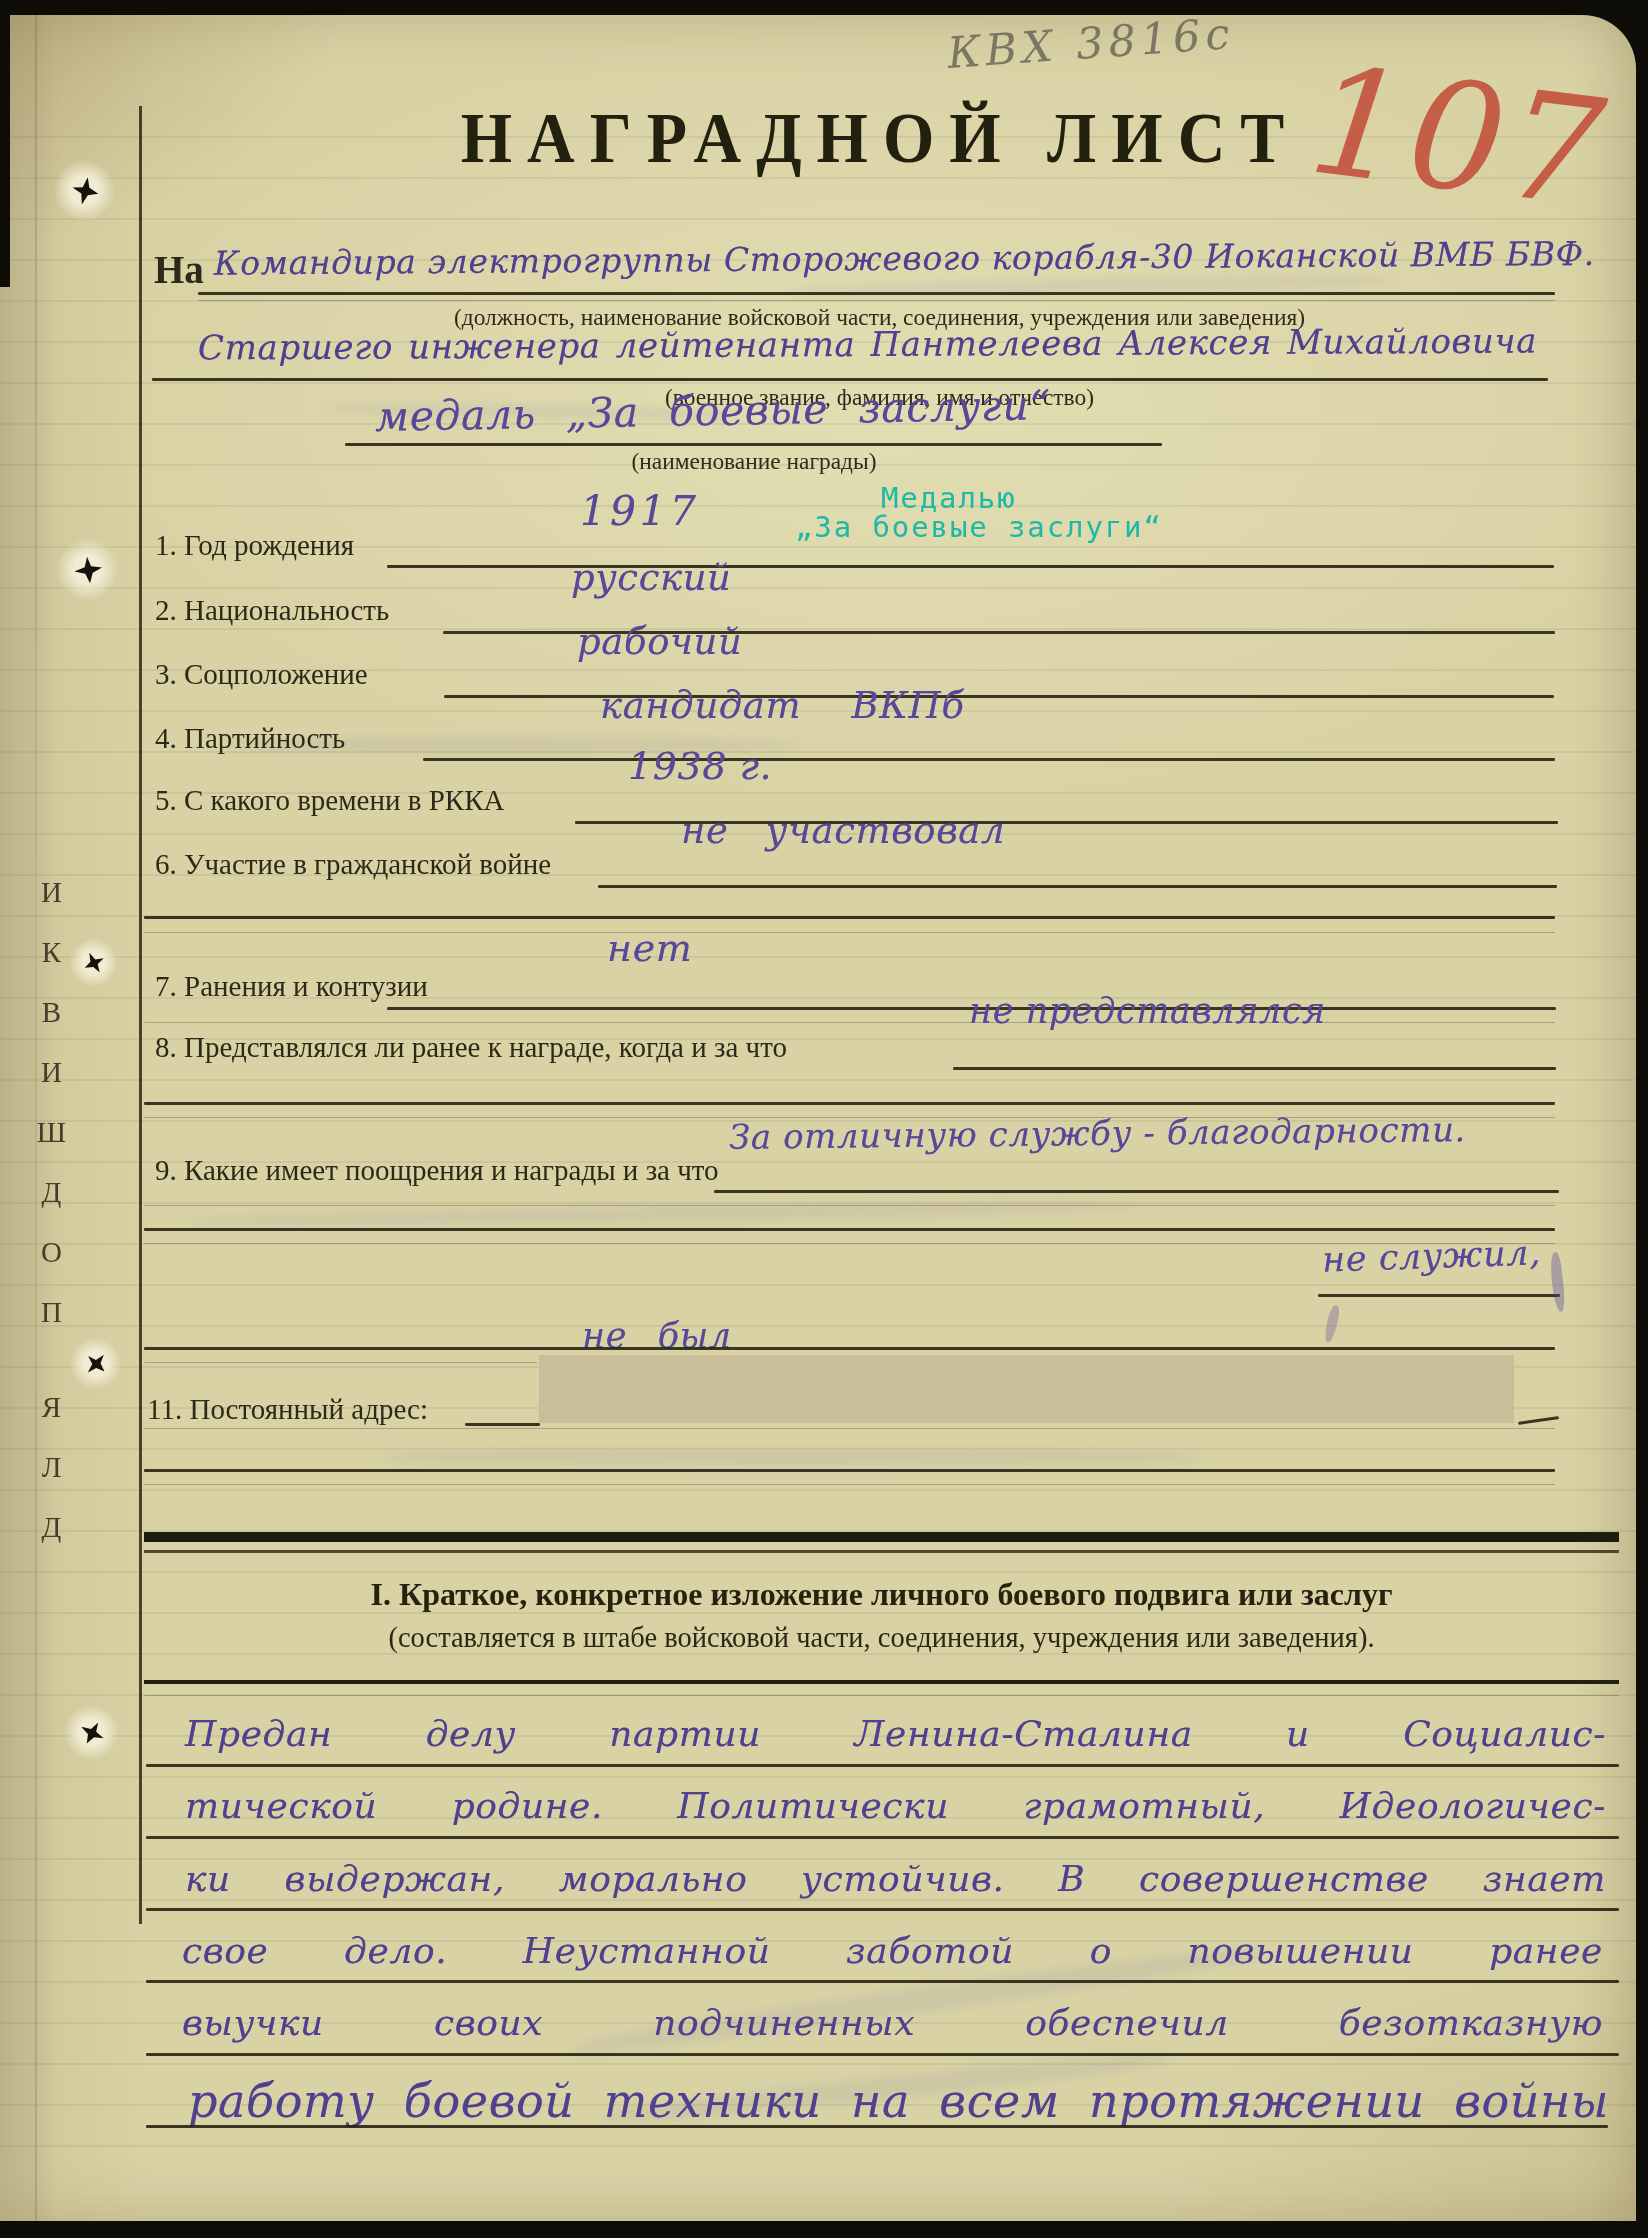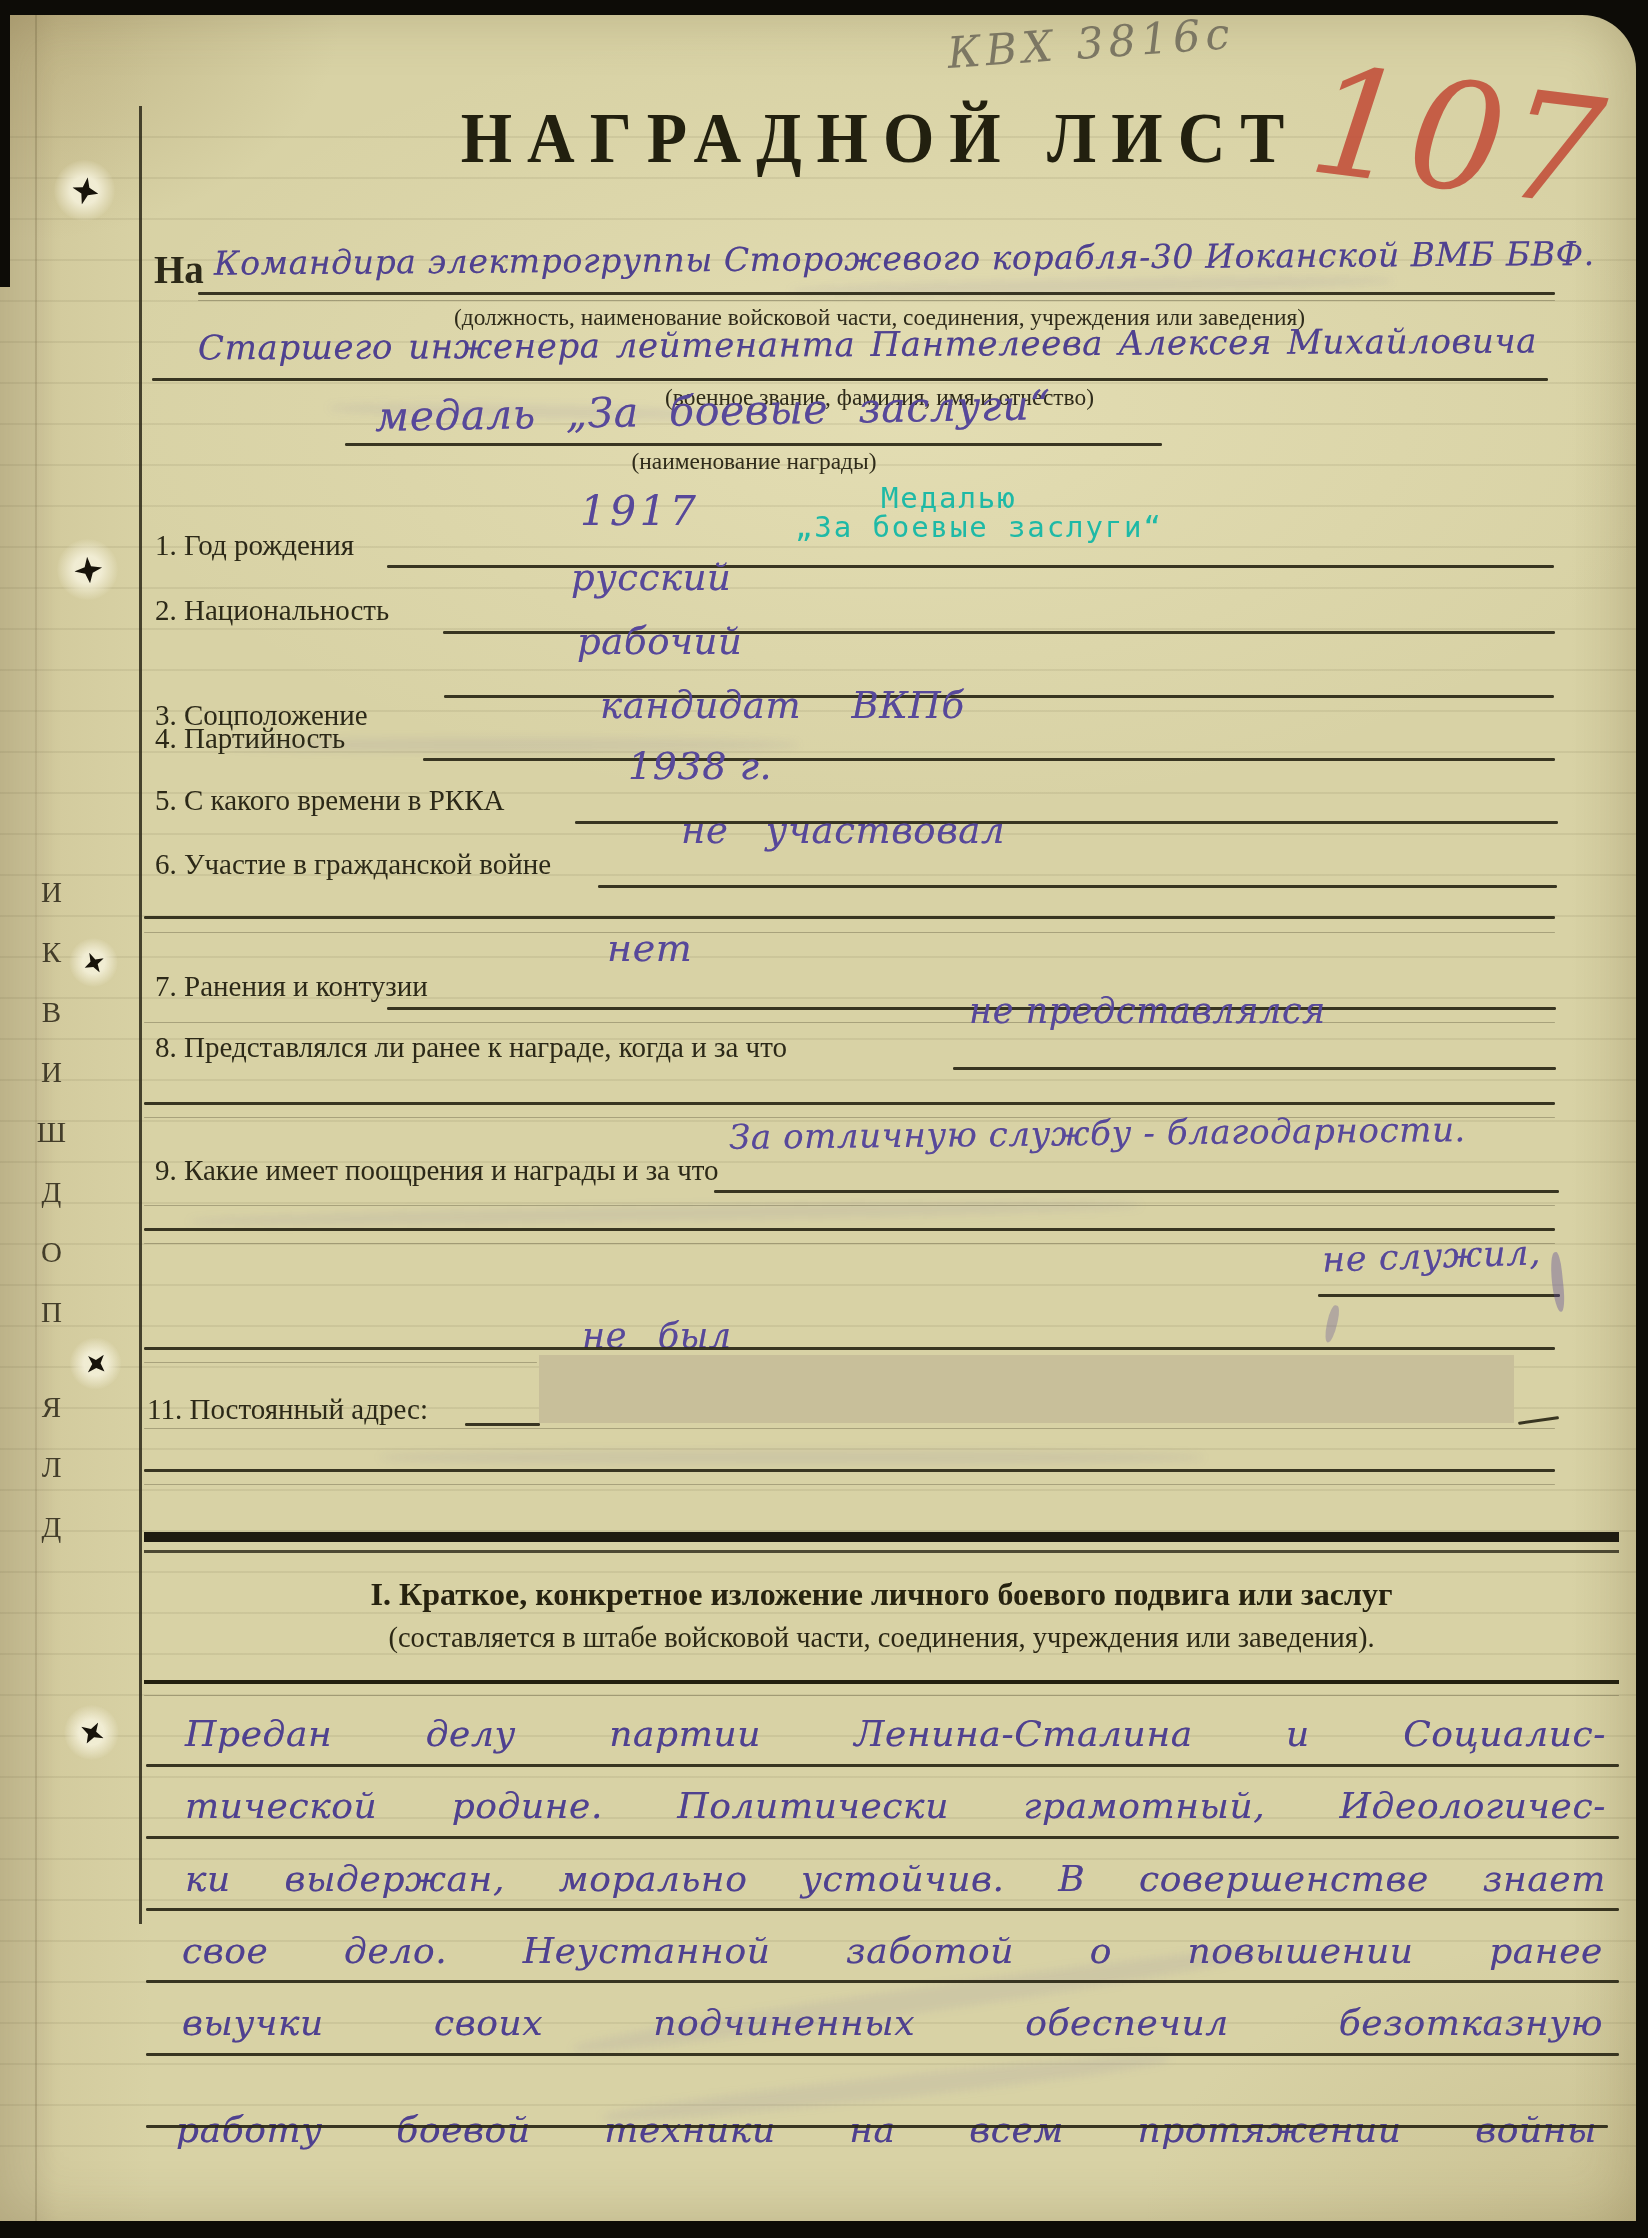--- a/index.html
+++ b/index.html
@@ -125,21 +125,21 @@
   <div class="abs stamp" style="left:795px;top:510px;">„За боевые заслуги“</div>
 
   <div class="abs lbl" style="left:155px;top:529px;"><span>1.</span> <span>Год рождения</span></div>
   <div class="abs hw" style="left:580px;top:487px;font-size:41px;letter-spacing:3.8px;">1917</div>
   <div class="ln" style="left:387px;top:565px;width:1167px;"></div>
 
   <div class="abs lbl" style="left:155px;top:594px;"><span>2.</span> <span>Национальность</span></div>
   <div class="abs hw" style="left:571px;top:556px;font-size:37px;">русский</div>
   <div class="ln" style="left:443px;top:631px;width:1112px;"></div>
 
-  <div class="abs lbl" style="left:155px;top:658px;margin-top:41px;"><span>3.</span> <span>Соцположение</span></div>
+  <div class="abs lbl" style="left:155px;top:658px;"><span>3.</span> <span>Соцположение</span></div>
   <div class="abs hw" style="left:577px;top:620px;font-size:37px;">рабочий</div>
   <div class="ln" style="left:444px;top:695px;width:1110px;"></div>
 
   <div class="abs lbl" style="left:155px;top:722px;"><span>4.</span> <span>Партийность</span></div>
   <div class="abs hw" style="left:600px;top:684px;font-size:37px;word-spacing:38px;">кандидат  ВКПб</div>
   <div class="ln" style="left:423px;top:758px;width:1132px;"></div>
 
   <div class="abs lbl" style="left:155px;top:784px;"><span>5.</span> <span>С какого времени в РККА</span></div>
   <div class="abs hw" style="left:628px;top:744px;font-size:38px;">1938 г.</div>
   <div class="ln" style="left:575px;top:821px;width:983px;"></div>
@@ -196,16 +196,16 @@
   <div class="abs hwspread" style="left:185px;top:1713px;width:1421px;font-size:36px;">Предан делу партии Ленина-Сталина и Социалис-</div>
   <div class="ln" style="left:146px;top:1764px;width:1473px;height:3.2px;"></div>
   <div class="abs hwspread" style="left:185px;top:1785px;width:1421px;font-size:36px;">тической родине. Политически грамотный, Идеологичес-</div>
   <div class="ln" style="left:146px;top:1836px;width:1473px;height:3.2px;"></div>
   <div class="abs hwspread" style="left:185px;top:1858px;width:1421px;font-size:36px;">ки выдержан, морально устойчив. В совершенстве знает</div>
   <div class="ln" style="left:146px;top:1908px;width:1473px;height:3.2px;"></div>
   <div class="abs hwspread" style="left:182px;top:1930px;width:1421px;font-size:36px;">свое дело. Неустанной заботой о повышении ранее</div>
   <div class="ln" style="left:146px;top:1980px;width:1473px;height:3.2px;"></div>
   <div class="abs hwspread" style="left:182px;top:2002px;width:1421px;font-size:36px;">выучки своих подчиненных обеспечил безотказную</div>
   <div class="ln" style="left:146px;top:2053px;width:1473px;height:3.2px;"></div>
-  <div class="abs hwspread" style="left:176px;top:2074px;width:1421px;font-size:36px;margin-top:35px;">работу боевой техники на всем протяжении войны</div>
+  <div class="abs hwspread" style="left:188px;top:2074px;width:1421px;font-size:46px;">работу боевой техники на всем протяжении войны</div>
   <div class="ln" style="left:146px;top:2125px;width:1462px;height:3.2px;"></div>
 </div>
 
 
 </body></html>

